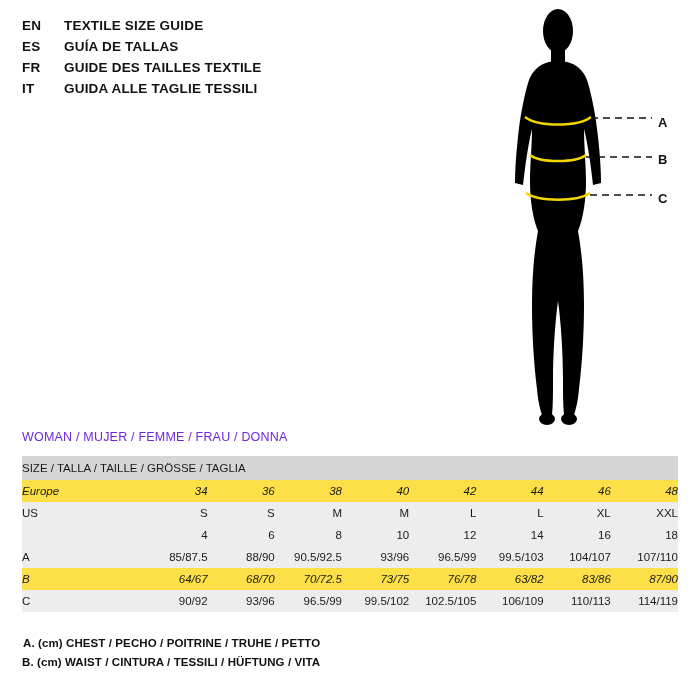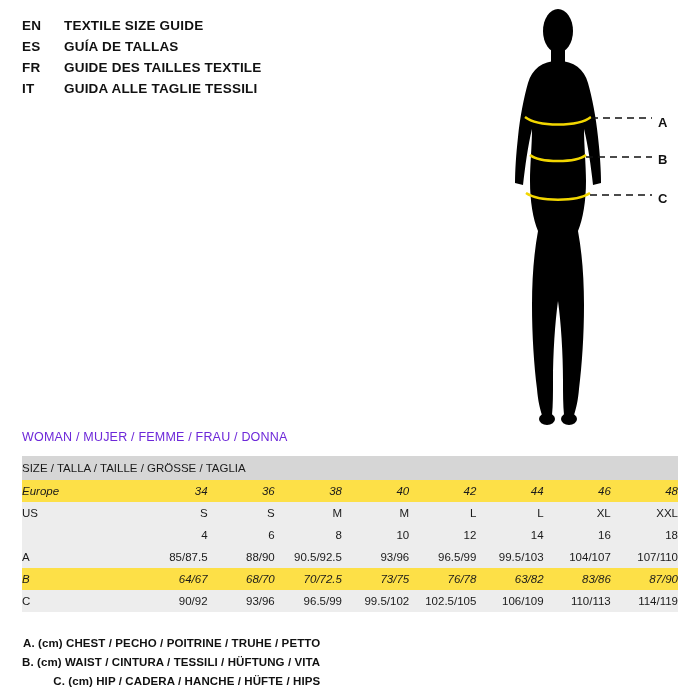--- a/index.html
+++ b/index.html
@@ -291,16 +291,15 @@
         <td class="cell">106/109</td>
         <td class="cell">110/113</td>
         <td class="cell">114/119</td>
       </tr>
     </tbody>
   </table>
 
   <div class="legend">
     <div>A. (cm) CHEST / PECHO / POITRINE / TRUHE / PETTO</div>
     <div>B. (cm) WAIST / CINTURA / TESSILI / HÜFTUNG / VITA</div>
-    <div>C. (cm) HIP / CADERA / HANCHE / HÜFTE / HIPS</div>
   </div>
 
 </div>
 
 </body></html>

